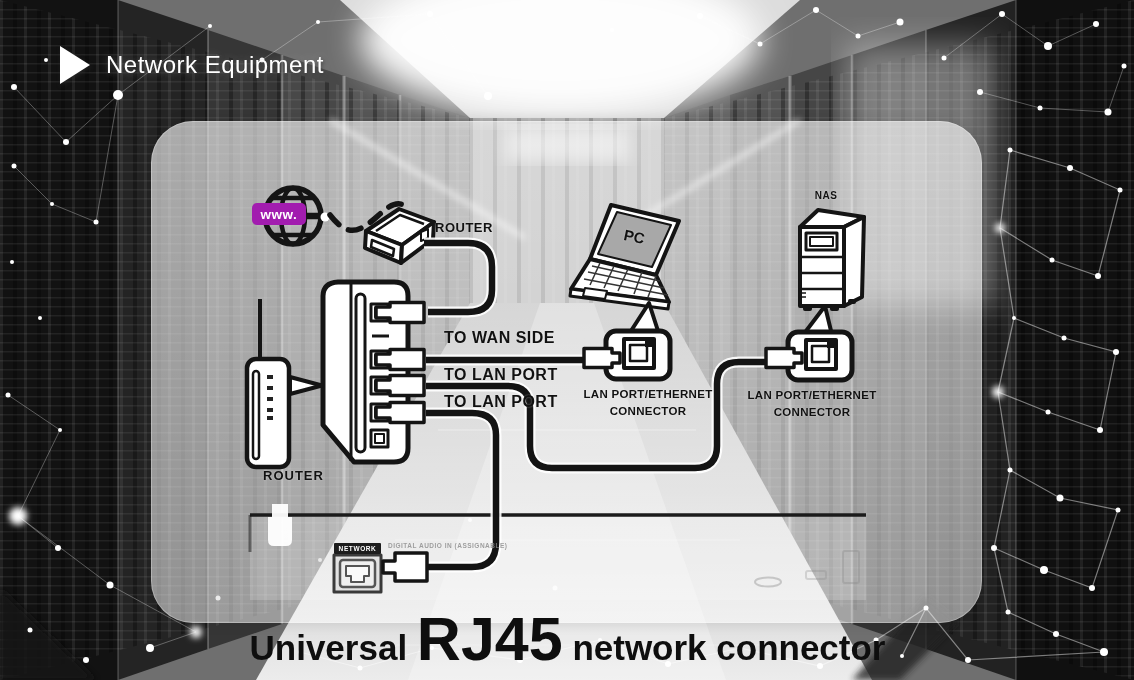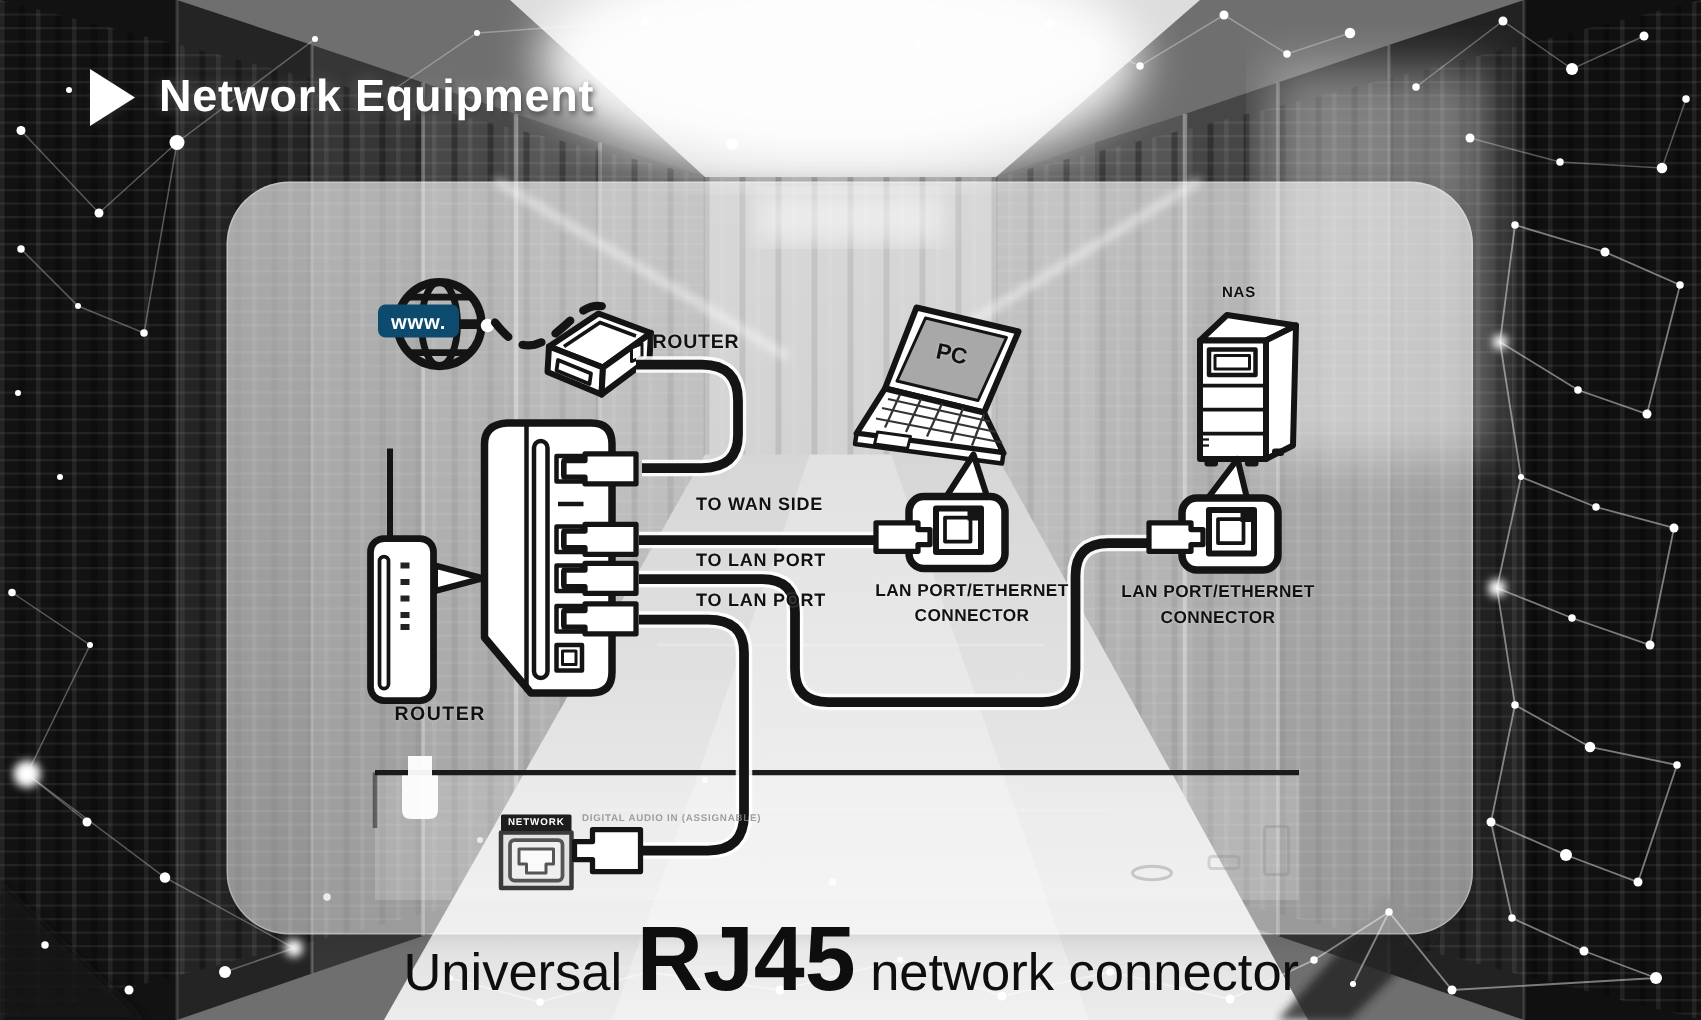--- a/index.html
+++ b/index.html
@@ -11,36 +11,36 @@
          border-radius:42px;
          background:linear-gradient(180deg,rgba(255,255,255,.62),rgba(255,255,255,.50));
          box-shadow:inset 0 0 0 1px rgba(255,255,255,.28), 0 0 14px rgba(0,0,0,.12);}
   
   .labels{position:absolute;left:0;top:0;width:1134px;height:680px;}
   .lbl{position:absolute;color:#111;font-weight:bold;white-space:nowrap;
        text-shadow:0 0 2px rgba(255,255,255,.45);}
   .header{position:absolute;left:60px;top:46px;display:flex;align-items:center;gap:16px;}
   .play-tri{width:0;height:0;border-left:30px solid #fff;border-top:19px solid transparent;
             border-bottom:19px solid transparent;filter:drop-shadow(1px 2px 2px rgba(40,40,40,.7));}
-  .header .title{color:#fff;font-weight:bold;font-size:30px;letter-spacing:.5px;
+  .header .title{color:#fff;font-weight:normal;font-size:24px;letter-spacing:.5px;
        text-shadow:1px 2px 4px rgba(50,50,50,.85),0 0 10px rgba(255,255,255,.25);}
-  .www-badge{position:absolute;left:252px;top:203px;width:54px;height:22px;background:#0c4a6e;
+  .www-badge{position:absolute;left:252px;top:203px;width:54px;height:22px;background:#a21caf;
        border-radius:5px;color:#fff;font-weight:bold;font-size:13.5px;display:flex;
        align-items:center;justify-content:center;letter-spacing:.5px;}
   .net-badge{position:absolute;left:334px;top:543px;width:47px;height:11px;background:#1d1d1d;
        color:#fff;font-weight:bold;font-size:6.5px;display:flex;align-items:center;
        justify-content:center;letter-spacing:.6px;border-radius:1px;}
   .digital-txt{position:absolute;left:388px;top:542px;font-size:6.5px;color:#8a8a8a;
        font-weight:bold;letter-spacing:.5px;opacity:.8;}
-  .portlbl{font-size:12px;letter-spacing:.5px;margin-left:20px;}
+  .portlbl{font-size:16px;letter-spacing:.5px;}
   .connlbl{position:absolute;width:180px;text-align:center;font-weight:bold;color:#111;
        font-size:11.5px;letter-spacing:.3px;text-shadow:0 0 2px rgba(255,255,255,.45);}
   .footer{position:absolute;left:150px;top:604px;width:835px;text-align:center;color:#0e0e0e;
        white-space:nowrap;}
-  .footer .p1,.footer .p3{font-size:35px;font-weight:normal;}
+  .footer .p1,.footer .p3{font-size:35px;font-weight:bold;}
   .footer .p2{font-size:61px;font-weight:bold;}
   .pc-screen{transform:rotate(12deg);font-size:15px;}
 </style>
 </head>
 <body>
 
 <div class="stage">
 
   <svg width="1134" height="680" viewBox="0 0 1134 680">
     <defs>

